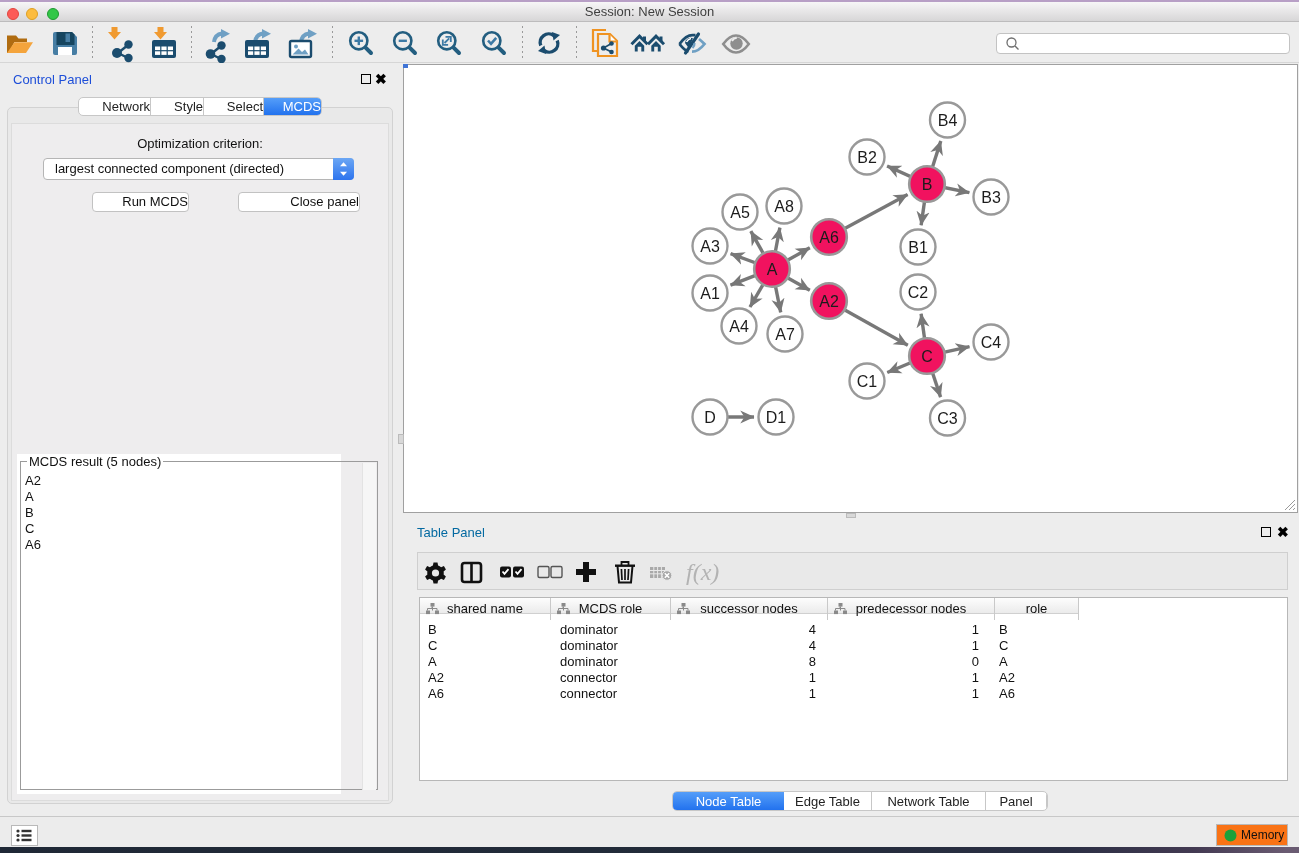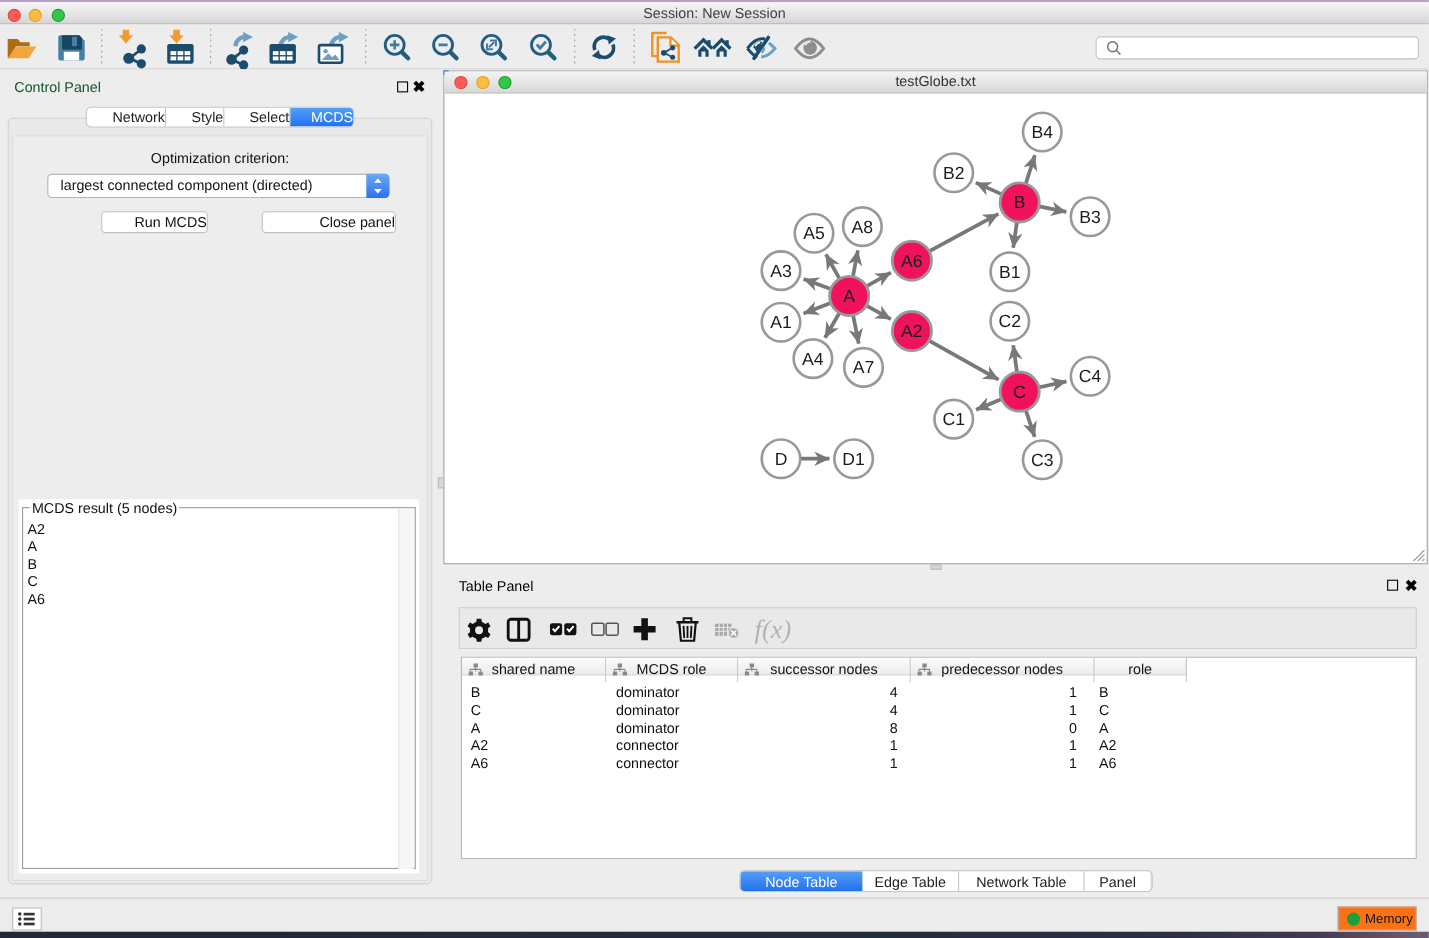--- a/index.html
+++ b/index.html
@@ -15,53 +15,53 @@
 #tl-r { left:7px; background:#fc5b57; border:1px solid #e2463f; }
 #tl-y { left:26px; background:#fcbc3f; border:1px solid #dfa023; }
 #tl-g { left:47px; background:#33c748; border:1px solid #1f9a31; }
 
 #toolbar { left:0; top:23px; width:1299px; height:40px; background:#ededed; border-bottom:1px solid #d6d6d6; }
 .sep { top:3px; width:1px; height:33px;
   background-image:linear-gradient(#9a9a9a 2px, transparent 2px); background-size:1px 5px; }
 #searchbox { left:996px; top:10px; width:294px; height:21px; background:#fff;
   border:1px solid #c3c3c3; border-radius:4px; }
 
-#cp-title { left:13px; top:72px; font-size:13px; color:#14532d; }
+#cp-title { left:13px; top:72px; font-size:13px; color:#1d4ed8; }
 #cp-float { left:361px; top:74px; width:10px; height:10px; border:1.5px solid #000; }
 #cp-close { left:375px; top:71px; font-size:14px; font-weight:bold; color:#000; }
 #cp-outer { left:7px; top:107px; width:386px; height:697px; background:#e9e9e9;
   border:1px solid #d2d2d2; border-radius:5px; }
 #cp-inner { left:11px; top:123px; width:378px; height:678px; background:#eeedee;
   border:1px solid #dcdcdc; }
 #cp-tabs { left:78px; top:97px; height:19px; display:flex; font-size:13px;
   border:1px solid #c7c7c7; border-radius:5px; background:#fff; overflow:hidden; }
 .cp-tab { line-height:18px; text-align:right; color:#222; border-right:1px solid #c7c7c7; }
 .cp-tab.sel { background:linear-gradient(#559ef9,#2272ee); color:#fff; border-right:none; }
 #opt-label { left:0px; top:136px; width:400px; text-align:center; font-size:13px; color:#111; }
 #dropdown { left:43px; top:158px; width:311px; height:22px; background:#fff;
   border:1px solid #b5b5b5; border-radius:4px; font-size:13px; color:#111; line-height:20px; padding-left:11px; }
 #dd-btn { right:-1px; top:-1px; width:21px; height:22px; border-radius:0 4px 4px 0;
   background:linear-gradient(#6ca7f4,#2d74ee); }
 .btn { height:20px; background:#fff; border:1px solid #c2c2c2; border-radius:4px;
   font-size:13px; color:#111; text-align:right; line-height:18px; }
 #btn-run { left:92px; top:192px; width:97px; }
 #btn-close { left:206px; top:192px; width:122px;margin-left:32px; }
-#mcds-box { left:17px; top:454px; width:364px; height:340px; background:#fff; }
+#mcds-box { left:17px; top:454px; width:324px; height:340px; background:#fff; }
 #mcds-group { left:3px; top:7px; width:358px; height:329px; border:1px solid #9b9b9b; }
 #mcds-label { left:6px; top:-8px; background:#fff; padding:0 2px; font-size:13px; color:#111; }
 #mcds-list { left:1px; top:11px; font-size:13px; color:#111; line-height:16px; padding-left:3px; }
 #mcds-scroll { right:1px; top:1px; width:14px; height:327px; background:#f6f6f6; border-left:1px solid #e3e3e3; }
 
 #netwin { left:403px; top:64px; width:895px; height:449px; background:#fff; border:1px solid #a0a0a0; }
 #nw-title { left:0; top:0; width:100%; height:20px;
   background:linear-gradient(#f5f4f5,#d8d7d8); border-bottom:1px solid #b4b4b4;
   font-size:13px; color:#333; text-align:center; line-height:18px; }
 .tl2 { width:12px; height:12px; border-radius:50%; top:4px; }
 
-#tp-title { left:417px; top:525px; font-size:13px; color:#000000; }
+#tp-title { left:417px; top:525px; font-size:13px; color:#0369a1; }
 #tp-float { left:1261px; top:527px; width:10px; height:10px; border:1.5px solid #000; }
 #tp-close { left:1277px; top:524px; font-size:14px; font-weight:bold; color:#000; }
 #tp-toolbar { left:417px; top:552px; width:871px; height:38px; background:#e9e9e9;
   border:1px solid #cfcfcf; }
 #tp-table { left:419px; top:597px; width:869px; height:184px; background:#fff; border:1px solid #b7b7b7; }
 #tp-header { left:0; top:0; width:659px; border-right:1px solid #c9c9c9; height:16px; background:linear-gradient(#fdfdfd,#ebebeb);
   border-bottom:1px solid #d0d0d0; font-size:13px; color:#111; }
 .th { position:absolute; top:0; height:22px; border-right:1px solid #c9c9c9; text-align:center; line-height:22px; }
 .hico { position:absolute; left:6px; top:5px; }
 .trow { position:absolute; font-size:13px; color:#111; height:16px; line-height:16px; }
@@ -268,25 +268,20 @@
 <div id="mcds-box" class="abs">
   <div id="mcds-group" class="abs">
     <div id="mcds-label" class="abs">MCDS result (5 nodes)</div>
     <div id="mcds-list" class="abs">A2<br>A<br>B<br>C<br>A6</div>
     <div id="mcds-scroll" class="abs"></div>
   </div>
 </div>
 
 <div id="netwin" class="abs">
     <div class="abs" style="left:-1px;top:-1px;width:5px;height:4px;background:#3f74d6"></div>
-  <div id="nw-title" class="abs">testGlobe.txt
-    <div class="abs tl2" style="left:9px;background:#fc5b57;border:1px solid #e2463f"></div>
-    <div class="abs tl2" style="left:29px;background:#fcbc3f;border:1px solid #dfa023"></div>
-    <div class="abs tl2" style="left:49px;background:#33c748;border:1px solid #1f9a31"></div>
-  </div>
   <svg id="graph" class="abs" style="left:0;top:19px" width="893" height="427" viewBox="0 0 893 427">
     <defs>
       <marker id="arr" viewBox="0 0 10 10" refX="9.2" refY="5" markerWidth="4.4" markerHeight="4.4" orient="auto">
         <path d="M0,0.6 L9.5,5 L0,9.4 L2.8,5 Z" fill="#787878"></path>
       </marker>
     </defs>
     <g stroke="#787878" stroke-width="3.4" marker-end="url(#arr)">
       <line x1="363.1" y1="176.3" x2="346.8" y2="147.2"></line>
       <line x1="369.9" y1="175.2" x2="375.9" y2="143.6"></line>
       <line x1="358.6" y1="181.5" x2="326.6" y2="169.7"></line>

